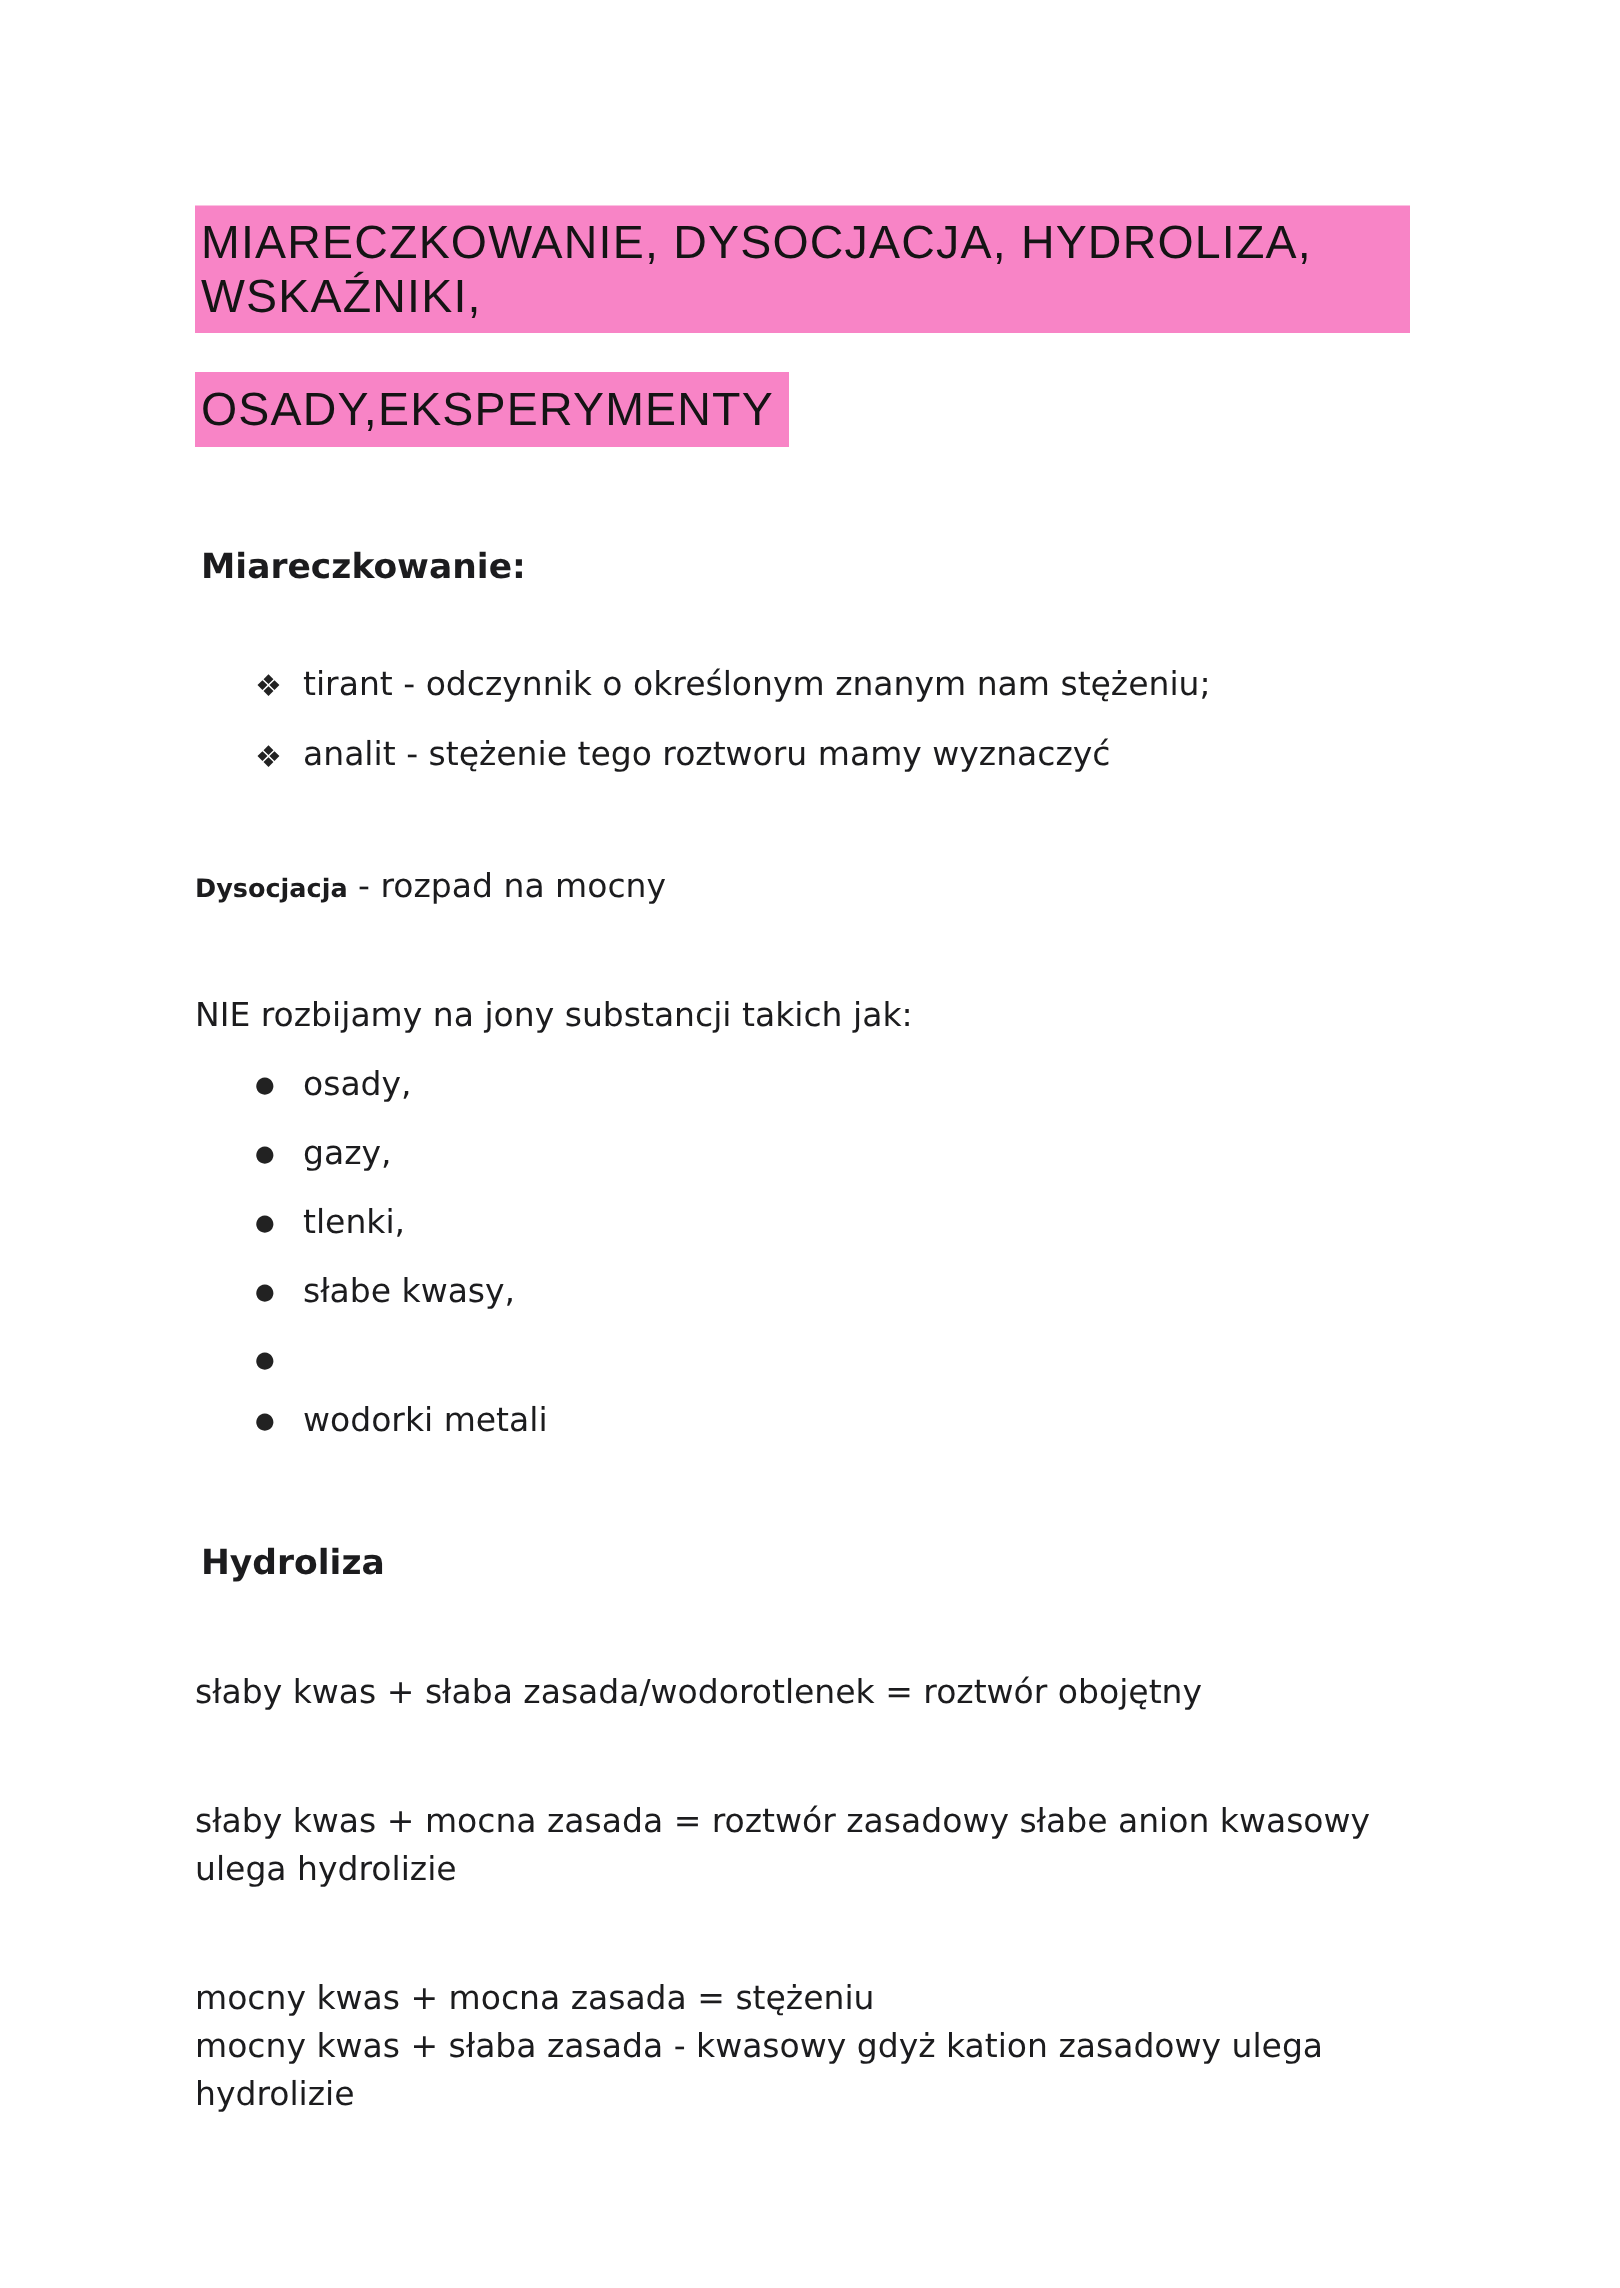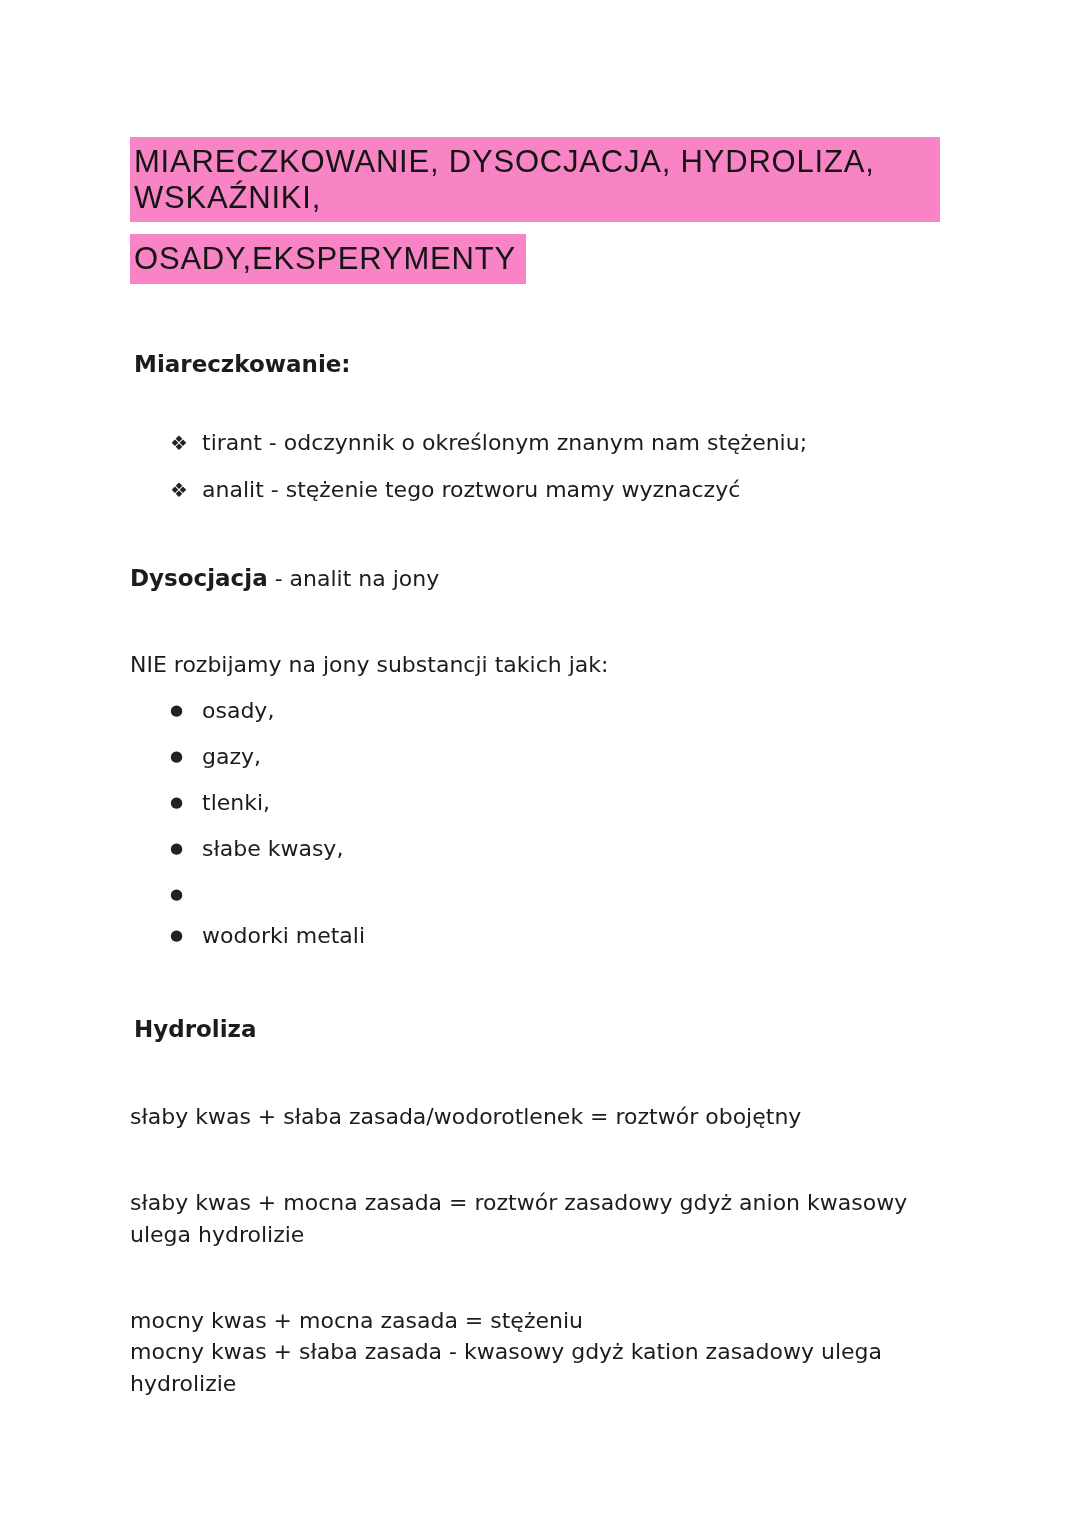--- a/index.html
+++ b/index.html
@@ -24,30 +24,30 @@
     display: inline-block;
     background: var(--highlight);
     color: #141414;
     font-family: "Liberation Sans", sans-serif;
     font-weight: 500;
     font-size: 31px;
     letter-spacing: 0.8px;
     line-height: 1.15;
     padding: 7px 10px 7px 4px;
   }
-  .title-line.second { margin-top: 12px; }
+  .title-line.second { margin-top: 26px; }
 
   
   .heading {
     font-weight: bold;
     font-size: 23px;
     margin: 4px;
   }
   .heading-row { margin: 0; font-size: 22px; }
-  .heading-row .bold { font-weight: bold; font-size: 23px; }
+  .heading-row .bold { font-weight: bold; font-size: 17px; }
 
   
   .list { margin: 46px 0 0 40px; padding: 0; }
   .list-row {
     display: flex;
     align-items: flex-start;
     margin-bottom: 15px;
   }
   .bullet {
     flex: 0 0 32px;
@@ -80,21 +80,21 @@
       <div class="list-row">
         <span class="bullet diamond">❖</span>
         <span>tirant - odczynnik o określonym znanym nam stężeniu;</span>
       </div>
       <div class="list-row">
         <span class="bullet diamond">❖</span>
         <span>analit - stężenie tego roztworu mamy wyznaczyć</span>
       </div>
     </div>
 
-    <p class="heading-row mt-56"><span class="bold">Dysocjacja</span><span> - analit na jony</span></p>
+    <p class="heading-row mt-56"><span class="bold">Dysocjacja</span><span> - rozpad na mocny</span></p>
 
     <p class="para">NIE rozbijamy na jony substancji takich jak:</p>
 
     <div class="list dots">
       <div class="list-row">
         <span class="bullet dot">●</span>
         <span>osady,</span>
       </div>
       <div class="list-row">
         <span class="bullet dot">●</span>
@@ -114,19 +114,19 @@
       <div class="list-row">
         <span class="bullet dot">●</span>
         <span>wodorki metali</span>
       </div>
     </div>
 
     <p class="heading mt-60">Hydroliza</p>
 
     <p class="para">słaby kwas + słaba zasada/wodorotlenek = roztwór obojętny</p>
 
-    <p class="para">słaby kwas + mocna zasada = roztwór zasadowy gdyż anion kwasowy ulega hydrolizie</p>
+    <p class="para">słaby kwas + mocna zasada = roztwór zasadowy słabe anion kwasowy ulega hydrolizie</p>
 
     <p class="para">mocny kwas + mocna zasada = stężeniu</p>
     <p class="para tight-follow">mocny kwas + słaba zasada - kwasowy gdyż kation zasadowy ulega hydrolizie</p>
 
   </div>
 </div>
 
 </body></html>

